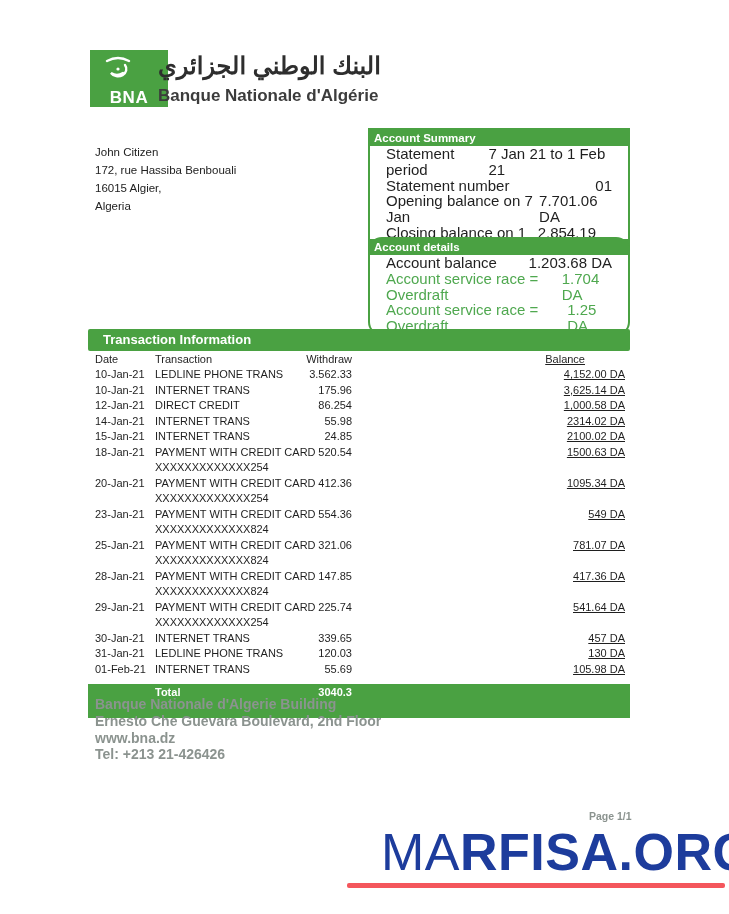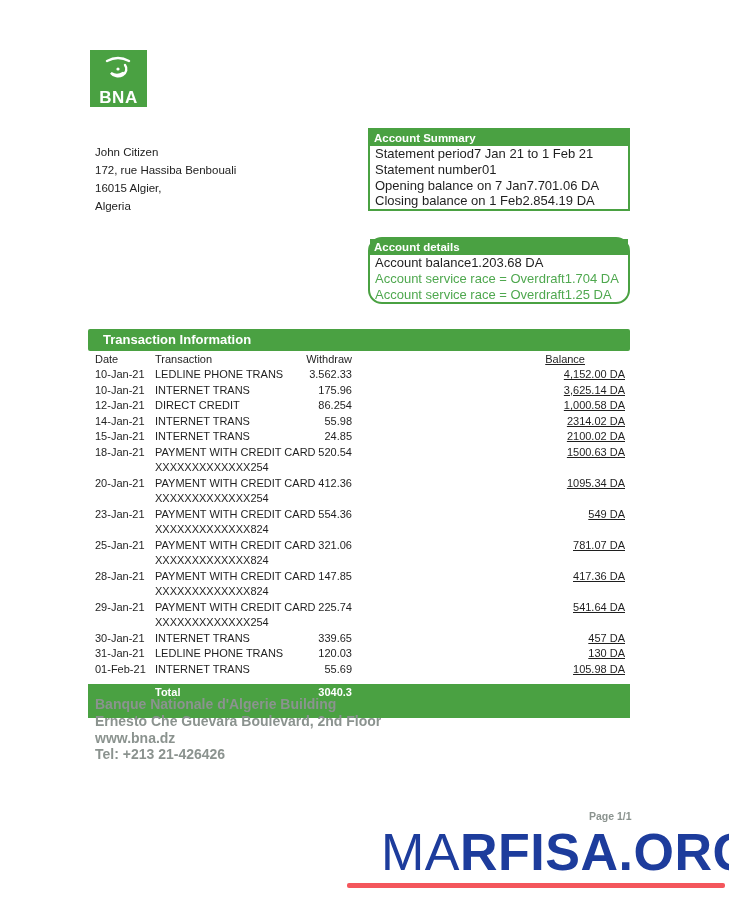--- a/index.html
+++ b/index.html
@@ -5,37 +5,37 @@
   :root{
     --green:#4aa142; --green-text:#4fa84f; --gray:#8b938f;
     --blue:#1d3c9c; --red:#f4565c; --ink:#1f1f1f;
   }
   *{box-sizing:border-box; margin:0; padding:0;}
   html,body{background:#ffffff;}
   body{font-family:"Liberation Sans", sans-serif; color:var(--ink);}
   .page{position:relative; width:729px; height:914px; background:#fff; overflow:hidden;}
 
   
-  .logo{position:absolute; left:90px; top:50px; width:57px; height:57px; background:var(--green);
+  .logo{position:absolute; left:90px; top:50px; width:78px; height:57px; background:var(--green);
         display:flex; flex-direction:column; align-items:center; justify-content:flex-end; padding-bottom:0;}
   .logo svg{position:absolute; top:5px; left:13px;}
   .logo-text{color:#fff; font-weight:700; font-size:17px; letter-spacing:.5px; line-height:18px;}
   .bank-names{position:absolute; left:158px; top:48px;}
   .arabic{font-size:24px; font-weight:700; color:#2e2e2e; line-height:36px; direction:rtl; text-align:left; width:252px;}
   .french{font-size:17px; font-weight:700; color:#3c3c3c; line-height:20px; margin-top:2px;}
 
   
   .recipient{position:absolute; left:95px; top:143px; font-size:11.5px; line-height:18px; color:#222;}
 
   
   .box{position:absolute; left:368px; width:262px; border:2px solid var(--green); background:#fff;}
   .summary-box{top:128px;}
   .details-box{top:237px;border-radius:14px;}
   .box-title{background:var(--green); color:#fff; font-weight:700; font-size:11.5px; padding:1px 4px; line-height:14px;}
-  .box-row{display:flex; font-size:13px; line-height:15.8px; padding:0 5px;}
+  .box-row{display:flex; justify-content:space-between; font-size:15px; line-height:15.8px; padding:0 16px;}
   .box-row .green{color:var(--green-text);}
 
   
   .txn-bar{position:absolute; left:88px; top:329px; width:542px; height:22px; background:var(--green);
            color:#fff; font-weight:700; font-size:13px; line-height:22px; padding-left:15px; border-radius:2px;}
   .txn-table{position:absolute; left:88px; top:351px; width:542px; font-size:11px;}
   .txn-row{display:grid; grid-template-columns:60px 107px 90px 1fr; padding-left:7px; line-height:15.5px;}
   .txn-row .t-cell{white-space:nowrap;}
   .txn-row .num{text-align:right;}
   .txn-row .bal{text-align:right; padding-right:5px;text-decoration:underline;}
@@ -61,20 +61,24 @@
 <div class="page">
 
   <div class="logo">
     <svg width="30" height="28" viewBox="0 0 30 28" aria-hidden="true">
       <path d="M4 6 Q15 0 26 6" stroke="#fff" stroke-width="2.4" fill="none" stroke-linecap="round"></path>
       <path d="M22 10 A8 7 0 1 1 8 18 Q14 22 20 18" stroke="#fff" stroke-width="2.4" fill="none" stroke-linecap="round"></path>
       <circle cx="15" cy="14" r="1.6" fill="#fff"></circle>
     </svg>
     <div class="logo-text">BNA</div>
   </div>
+  <div class="bank-names">
+    <div class="arabic">البنك الوطني الجزائري</div>
+    <div class="french">Banque Nationale d'Algérie</div>
+  </div>
 
   <div class="recipient" id="recipient">
       <div>John Citizen</div>
       <div>172, rue Hassiba Benbouali</div>
       <div>16015 Algier,</div>
       <div>Algeria</div>
     </div>
 
   <div class="box summary-box">
     <div class="box-title">Account Summary</div>

